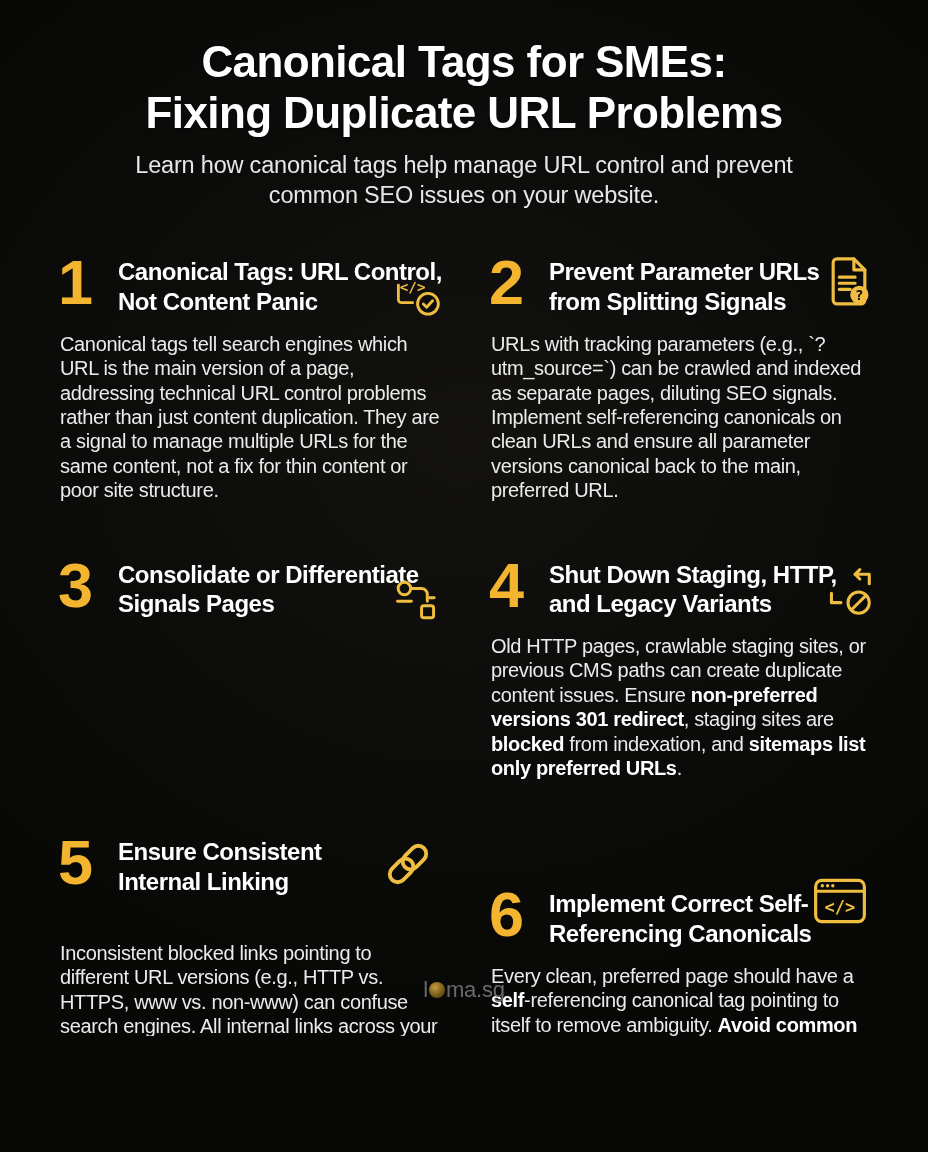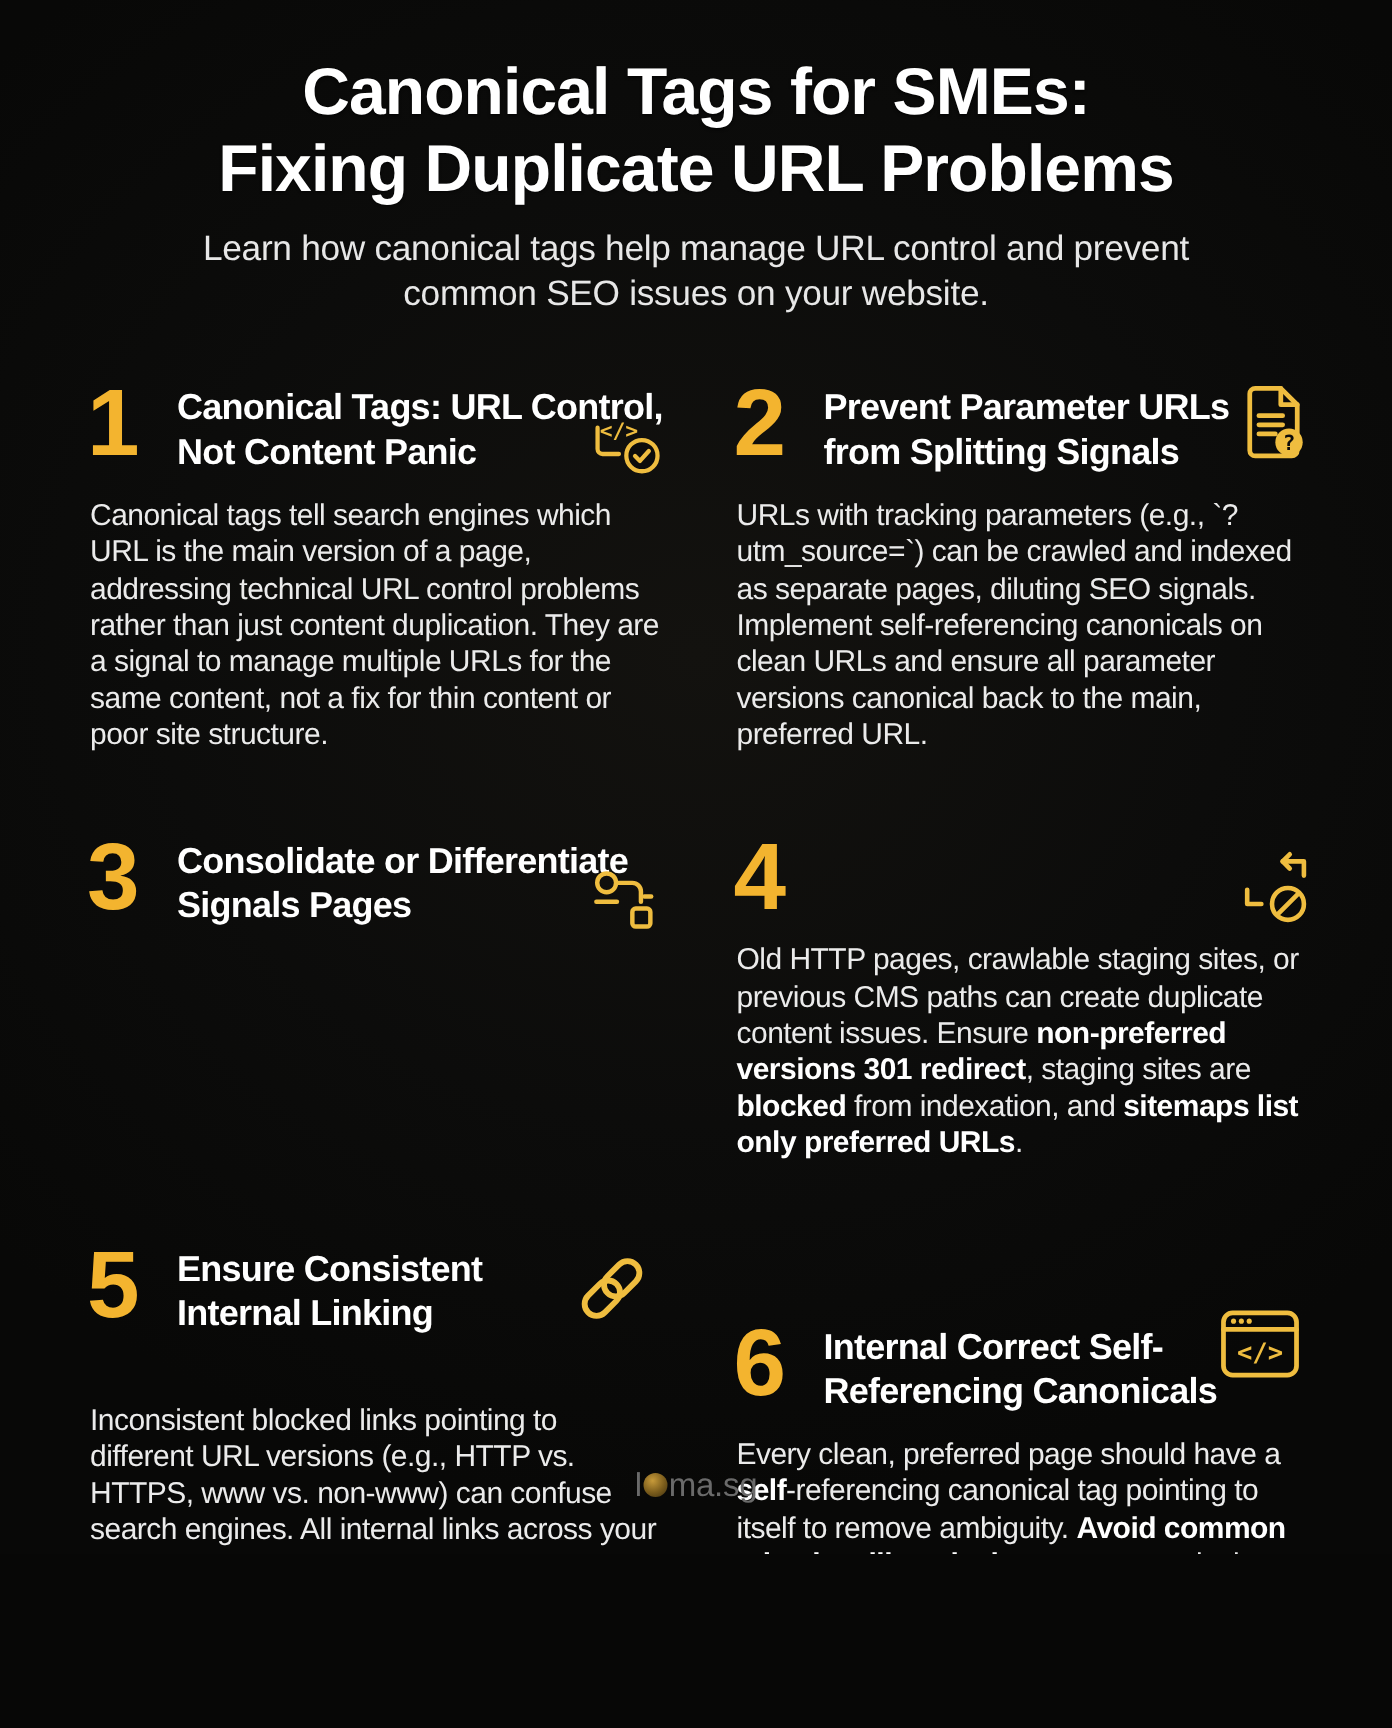--- a/index.html
+++ b/index.html
@@ -156,20 +156,22 @@
               <path fill="none" stroke="#EFBD3F" stroke-width="2.6" stroke-linecap="round" stroke-linejoin="round" d="M36 18 h-4"></path>
               <rect fill="none" stroke="#EFBD3F" stroke-width="2.6" stroke-linecap="round" stroke-linejoin="round" x="25" y="25" width="10.5" height="10.5" rx="2"></rect>
             </svg>
           </span>
     </div>
   </section>
 
   <section class="card card-4">
     <div class="card-head">
       <span class="num">4</span>
+      <h2 class="card-title">Shut Down Staging, HTTP,
+and Legacy Variants</h2>
       <span class="icon">
             <svg width="52" height="50" viewBox="0 0 44 42">
               <path fill="none" stroke="#EFBD3F" stroke-width="2.6" stroke-linecap="round" stroke-linejoin="round" d="M40 14 v-8 h-12"></path>
               <path fill="none" stroke="#EFBD3F" stroke-width="2.6" stroke-linecap="round" stroke-linejoin="round" d="M32 2 l-4 4 l4 4"></path>
               <path fill="none" stroke="#EFBD3F" stroke-width="2.6" stroke-linecap="round" stroke-linejoin="round" d="M8 22 v8 h8"></path>
               <circle fill="none" stroke="#EFBD3F" stroke-width="2.6" stroke-linecap="round" stroke-linejoin="round" cx="31" cy="30" r="9"></circle>
               <path fill="none" stroke="#EFBD3F" stroke-width="2.6" stroke-linecap="round" stroke-linejoin="round" d="M25 36 l12 -12"></path>
             </svg>
           </span>
     </div>
@@ -189,21 +191,21 @@
               </g>
             </svg>
           </span>
     </div>
     <p class="card-body">Inconsistent blocked links pointing to different URL versions (e.g., HTTP vs. HTTPS, www vs. non-www) can confuse search engines. All internal links across your site should consistently point to the canonical URL to reinforce its authority.</p>
   </section>
 
   <section class="card card-6">
     <div class="card-head">
       <span class="num">6</span>
-      <h2 class="card-title">Internal Correct Self-
+      <h2 class="card-title">Implement Correct Self-
 Referencing Canonicals</h2>
       <span class="icon">
             <svg width="56" height="50" viewBox="0 0 46 40">
               <rect fill="none" stroke="#EFBD3F" stroke-width="2.6" stroke-linecap="round" stroke-linejoin="round" x="3" y="3" width="40" height="34" rx="5"></rect>
               <path fill="none" stroke="#EFBD3F" stroke-width="2.6" stroke-linecap="round" stroke-linejoin="round" d="M3 12 h40"></path>
               <circle cx="8.5" cy="7.5" r="1.4" fill="#EFBD3F"></circle>
               <circle cx="12.8" cy="7.5" r="1.4" fill="#EFBD3F"></circle>
               <circle cx="17.1" cy="7.5" r="1.4" fill="#EFBD3F"></circle>
               <text x="23" y="29.5" font-size="14" font-family="DejaVu Sans Mono, monospace" font-weight="bold" text-anchor="middle" stroke="none" fill="#EFBD3F">&lt;/&gt;</text>
             </svg>

